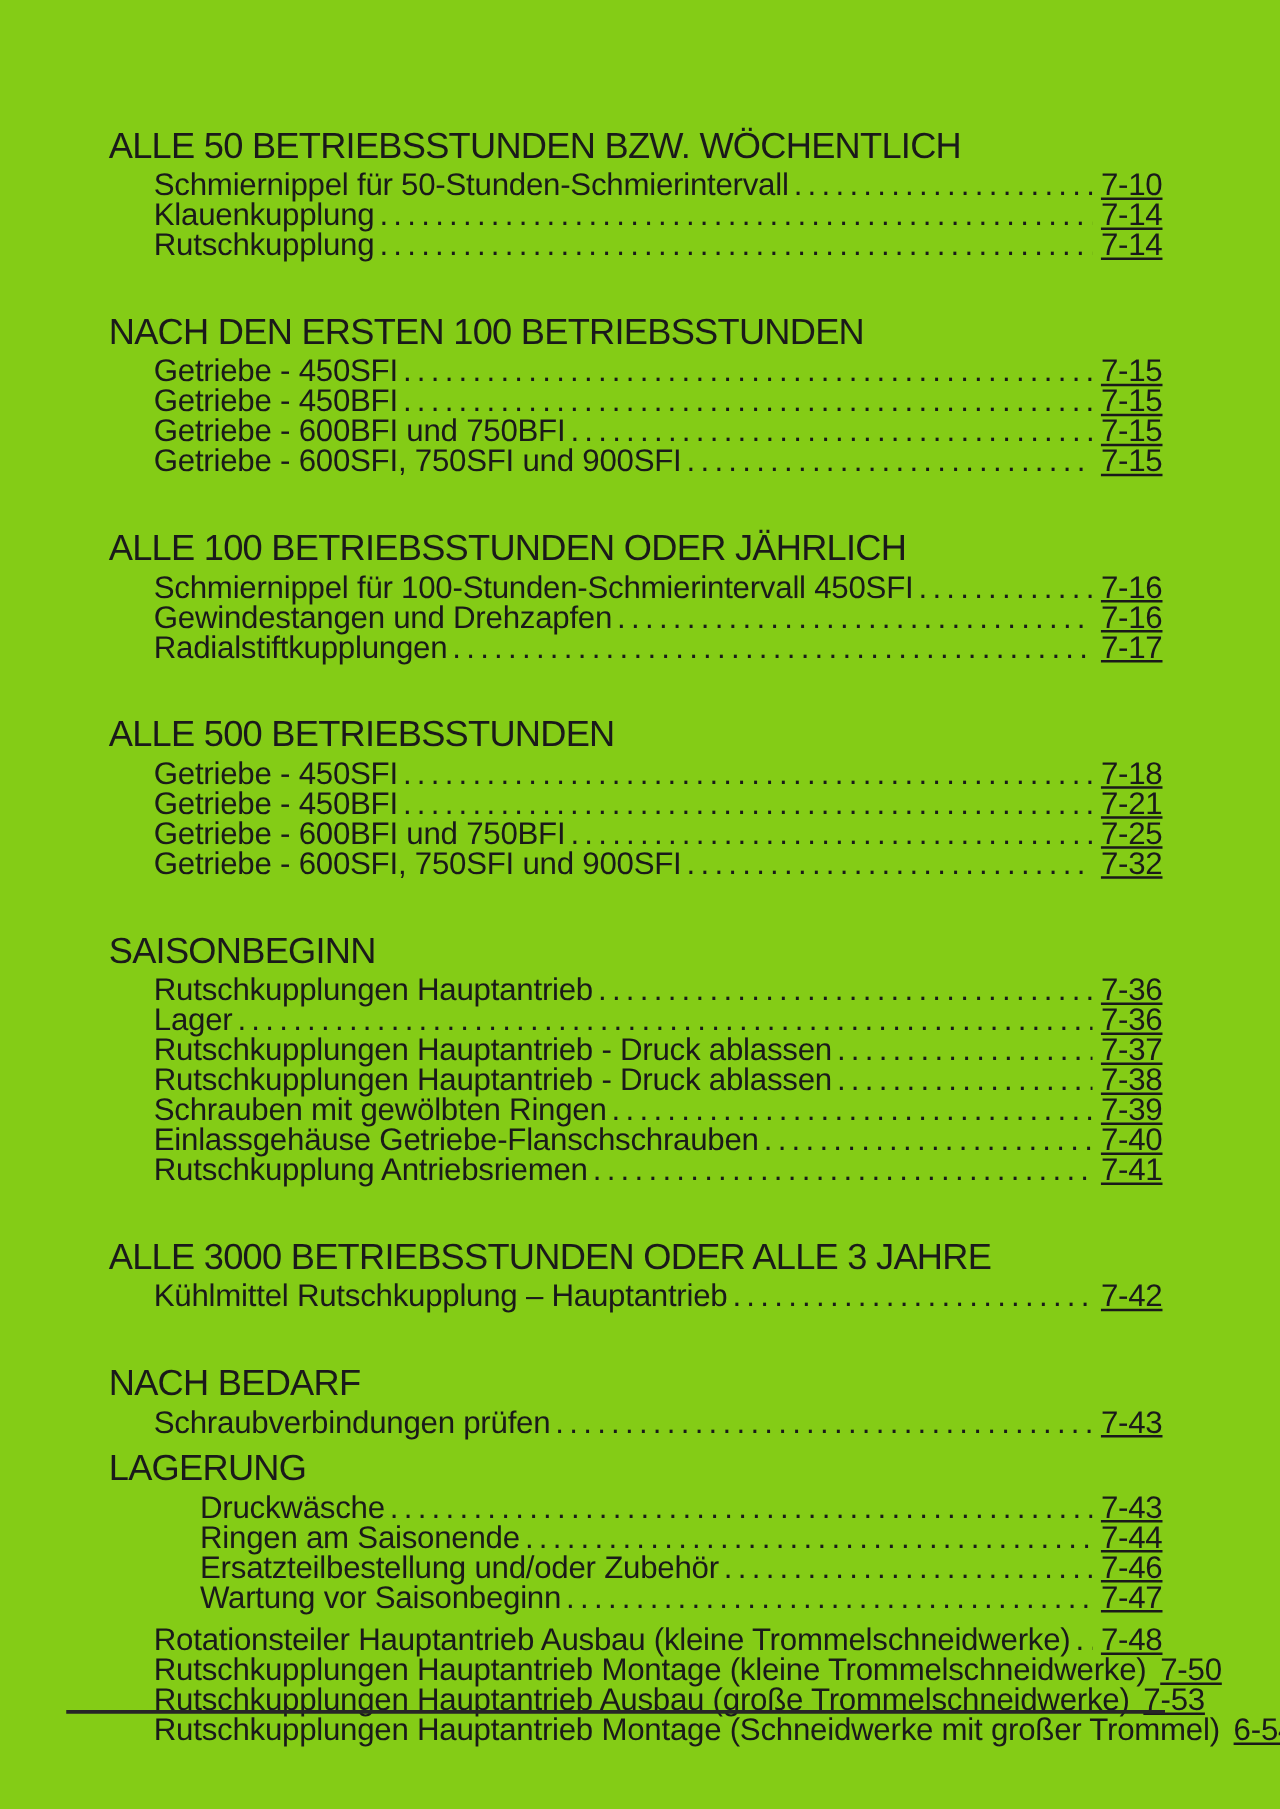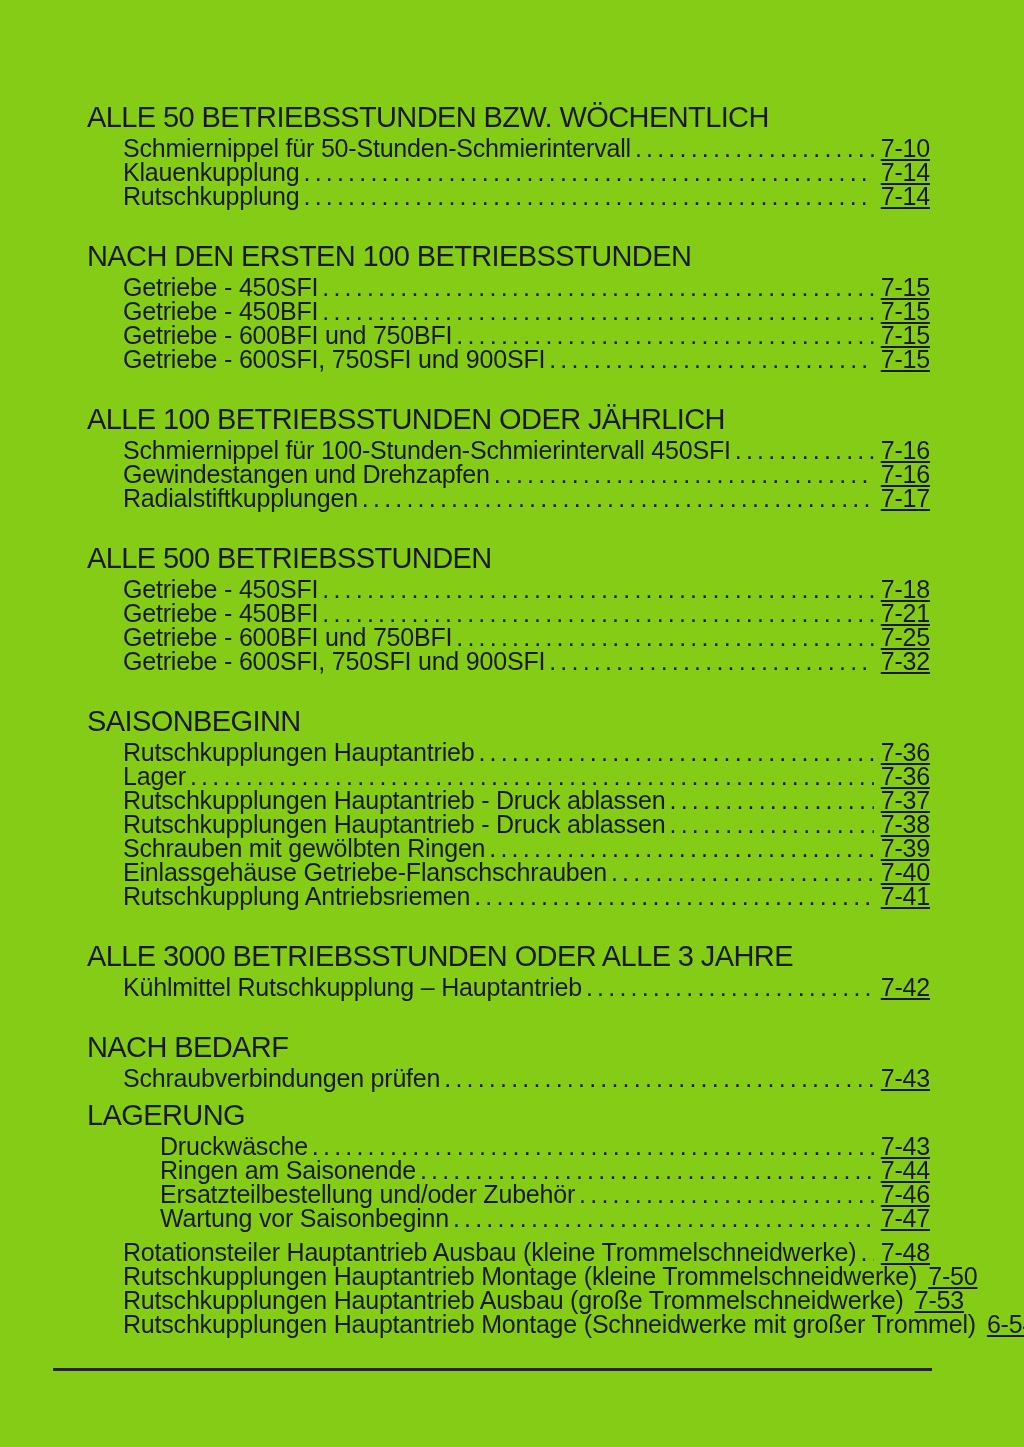--- a/index.html
+++ b/index.html
@@ -12,21 +12,21 @@
     color: #1a1a1a;
     font-family: "Liberation Sans", "DejaVu Sans", sans-serif;
     overflow: hidden;
   }
   .toc {
     position: absolute;
     left: 87px;
     top: 102px;
     width: 843px;
   }
-  .toc-section { margin-top: 33px; }
+  .toc-section { margin-top: 43px; }
   .toc-section:first-child { margin-top: 0; }
   .toc-section.tight { margin-top: 10px; }
   .toc-heading {
     font-size: 29px;
     font-weight: 400;
     line-height: 30px;
     letter-spacing: -0.6px;
     white-space: nowrap;
     margin-bottom: 4px;
   }

